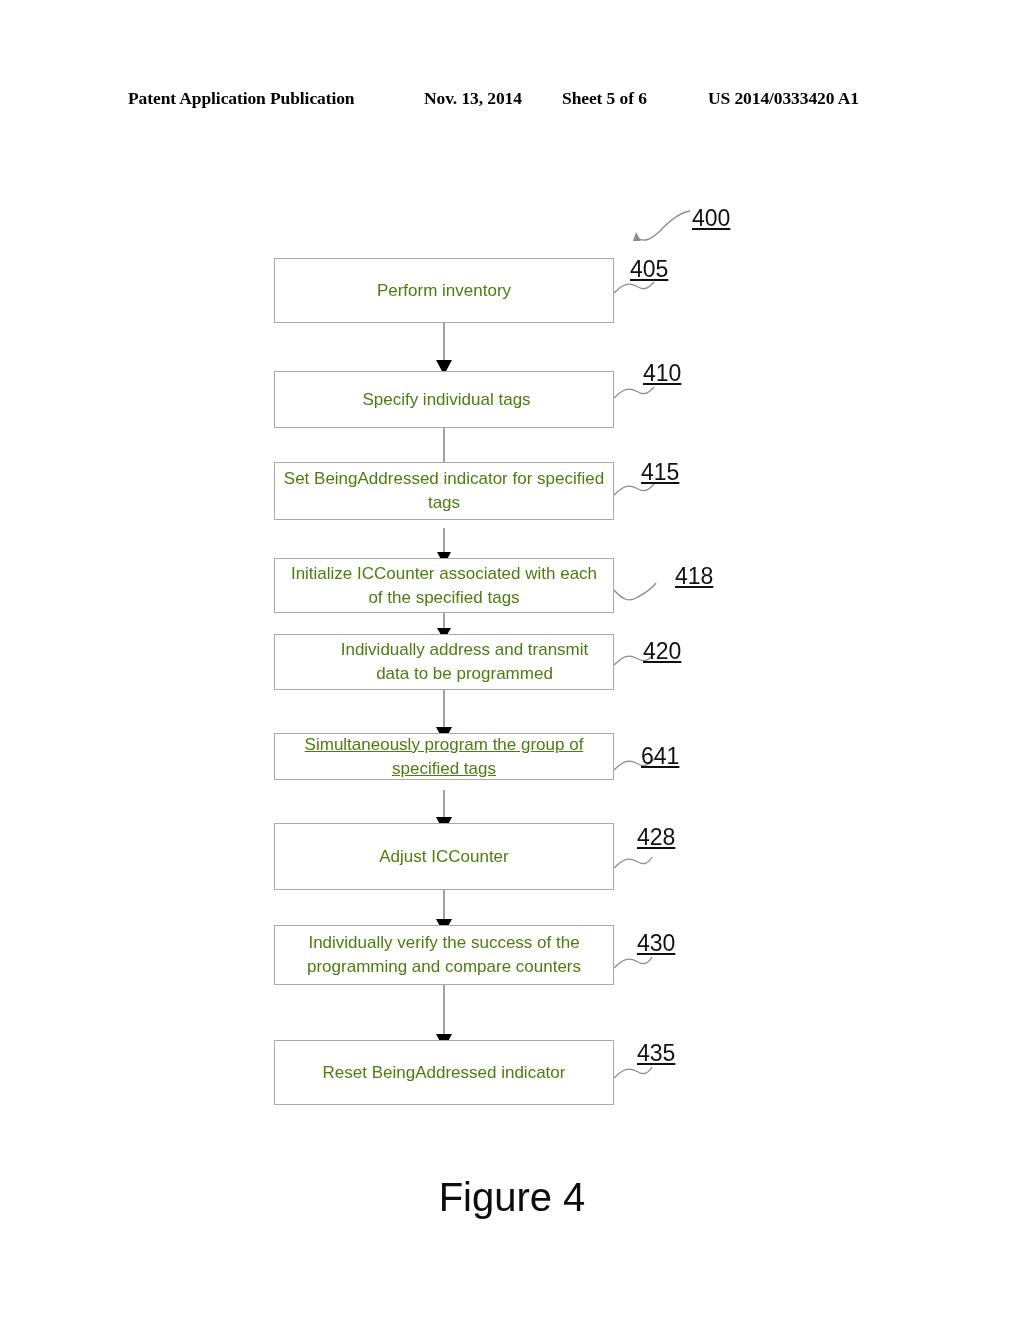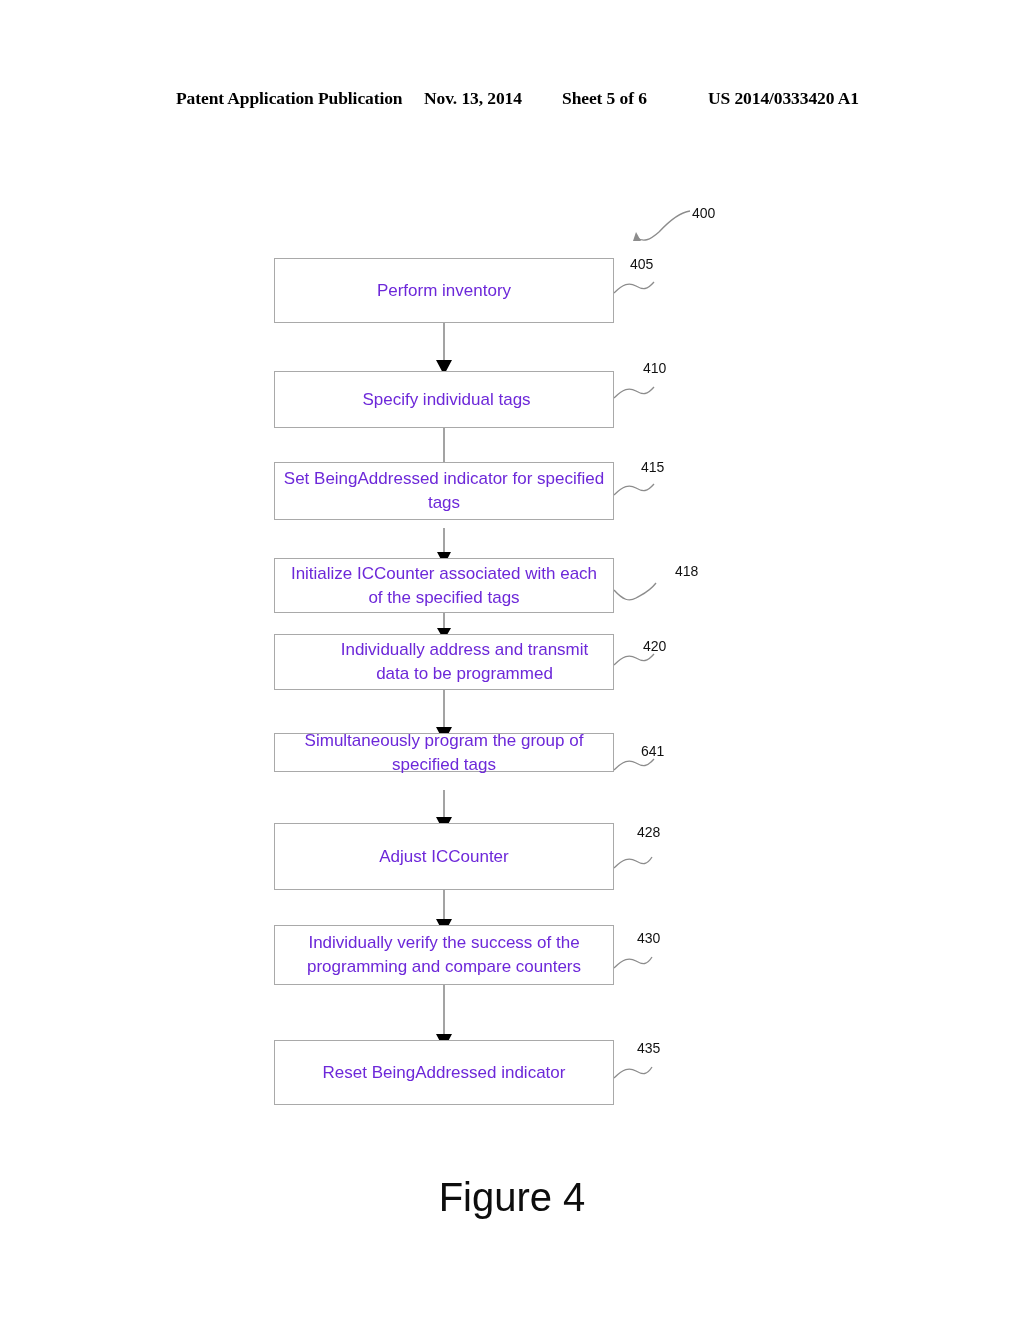--- a/index.html
+++ b/index.html
@@ -27,21 +27,21 @@
     font-weight: bold;
     font-size: 17.5px;
     letter-spacing: -0.1px;
     color: #000;
     white-space: nowrap;
   }
   .patent-header span {
     position: absolute;
     top: 0;
   }
-  .ph-pub   { left: 128px; margin-left: 48px; }
+  .ph-pub   { left: 128px; }
   .ph-date  { left: 424px; }
   .ph-sheet { left: 562px; }
   .ph-num   { left: 708px; }
 
   
   #flow-area {
     position: absolute;
     top: 0;
     left: 0;
     width: 1024px;
@@ -54,21 +54,21 @@
     box-sizing: border-box;
     border: 1.6px solid #a9a9a9;
     background: #ffffff;
     display: flex;
     align-items: center;
     justify-content: center;
     text-align: center;
     font-family: "Liberation Sans", sans-serif;
     font-size: 17px;
     line-height: 24px;
-    color: #6d28d9;
+    color: #4d7c0f;
     padding: 0 7px;
   }
   .flow-box .box-text {
     display: block;
     width: 100%;
   }
 
   
   #connectors {
     position: absolute;
@@ -76,23 +76,24 @@
     left: 0;
     width: 1024px;
     height: 1320px;
     pointer-events: none;
   }
 
   
   .ref-num {
     position: absolute;
     font-family: "Liberation Sans", sans-serif;
-    font-size: 14px;
+    font-size: 23px;
     color: #111111;
     white-space: nowrap;
+    text-decoration: underline;
   }
 
   
   #figure-caption {
     position: absolute;
     top: 1175px;
     left: 0;
     width: 1024px;
     text-align: center;
     font-family: "Liberation Sans", sans-serif;
@@ -171,21 +172,21 @@
   </div>
   <div class="flow-box" style="top:462px;  height:58px;">
     <span class="box-text">Set BeingAddressed indicator for specified tags</span>
   </div>
   <div class="flow-box" style="top:558px;  height:55px;">
     <span class="box-text">Initialize ICCounter associated with each of the specified tags</span>
   </div>
   <div class="flow-box" style="top:634px;  height:56px;padding-left:48px;">
     <span class="box-text">Individually address and transmit data to be programmed</span>
   </div>
-  <div class="flow-box" style="top:733px;  height:39px;">
+  <div class="flow-box" style="top:733px;  height:47px;text-decoration:underline;">
     <span class="box-text">Simultaneously program the group of specified tags</span>
   </div>
   <div class="flow-box" style="top:823px;  height:67px;">
     <span class="box-text">Adjust ICCounter</span>
   </div>
   <div class="flow-box" style="top:925px;  height:60px;">
     <span class="box-text">Individually verify the success of the programming and compare counters</span>
   </div>
   <div class="flow-box" style="top:1040px; height:65px;">
     <span class="box-text">Reset BeingAddressed indicator</span>

